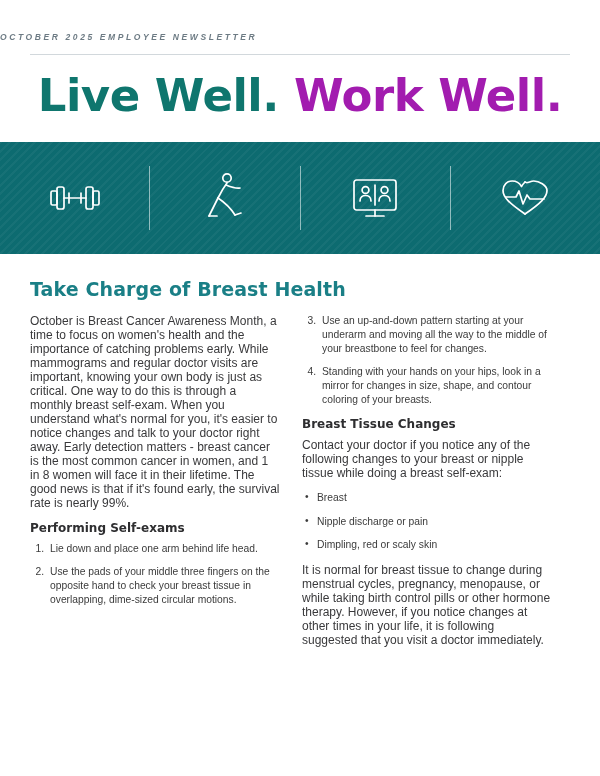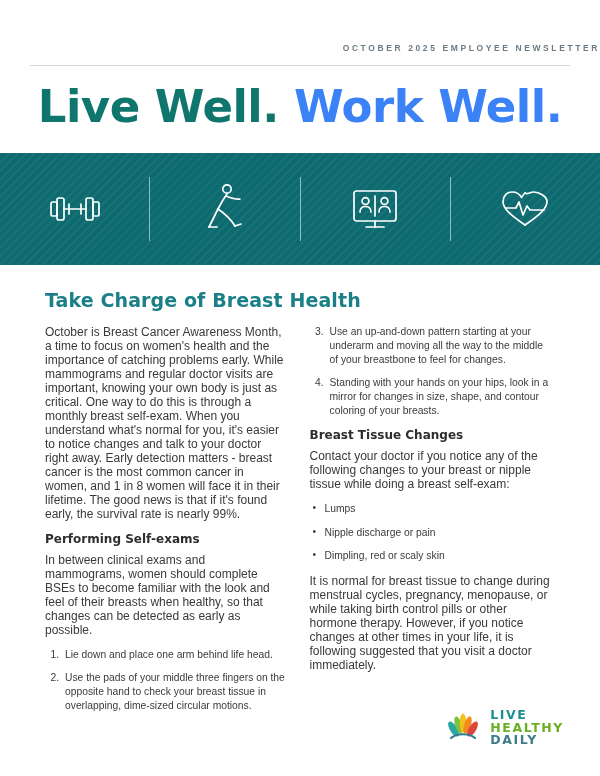--- a/index.html
+++ b/index.html
@@ -14,44 +14,45 @@
   }
   .page {
     width: 600px;
     height: 776px;
     position: relative;
     background: #fff;
   }
 
   
   .eyebrow {
-    text-align: right;
+    text-align: left;
     font-size: 8.5px;
     letter-spacing: 2.6px;
     color: #6d7b84;
     font-weight: 700;
-    padding-top: 43px;
+    padding-top: 32px;
+    font-style: italic;
   }
   .rule {
     margin: 12px 30px 0 30px;
     border-top: 1px solid #d2d8dc;
   }
   .masthead {
     text-align: center;
     margin-top: 14px;
     white-space: nowrap;
   }
   .masthead span {
     font-family: "DejaVu Sans", sans-serif;
     font-size: 45px;
     font-weight: 700;
     letter-spacing: -0.5px;
   }
   .mh-a { color: #0f766e; }
-  .mh-b { color: #3b82f6; }
+  .mh-b { color: #a21caf; }
 
   
   .band {
     margin-top: 20px;
     height: 112px;
     background:
       repeating-linear-gradient(135deg,
         rgba(255,255,255,0.045) 0px,
         rgba(255,255,255,0.045) 2px,
         rgba(0,0,0,0) 2px,
@@ -68,21 +69,20 @@
     justify-content: center;
     height: 64px;
     border-right: 1px solid rgba(255,255,255,0.55);
   }
   .band-cell:last-child { border-right: none; }
   .band svg { display: block; }
 
   
   .content {
     padding: 18px 48px 0 30px;
-    margin-left: 15px;
   }
   h1.section-title {
     font-family: "DejaVu Sans", sans-serif;
     color: #1a7f86;
     font-size: 19px;
     font-weight: 700;
     margin: 6px 0 14px 0;
     letter-spacing: 0.1px;
   }
   .cols {
@@ -217,56 +217,38 @@
   </div>
 
   <div class="content">
     <h1 class="section-title">Take Charge of Breast Health</h1>
 
     <div class="cols">
 
       <div class="col">
         <p>October is Breast Cancer Awareness Month, a time to focus on women's health and the importance of catching problems early. While mammograms and regular doctor visits are important, knowing your own body is just as critical. One way to do this is through a monthly breast self-exam. When you understand what's normal for you, it's easier to notice changes and talk to your doctor right away. Early detection matters - breast cancer is the most common cancer in women, and 1 in 8 women will face it in their lifetime. The good news is that if it's found early, the survival rate is nearly 99%.</p>
         <h2 class="sub">Performing Self-exams</h2>
-        <p>In between clinical exams and mammograms, women should complete BSEs to become familiar with the look and feel of their breasts when healthy, so that changes can be detected as early as possible.</p>
         <ol class="steps">
           <li>Lie down and place one arm behind life head.</li>
           <li>Use the pads of your middle three fingers on the opposite hand to check your breast tissue in overlapping, dime-sized circular motions.</li>
         </ol>
       </div>
 
       <div class="col">
         <ol class="steps" start="3">
           <li>Use an up-and-down pattern starting at your underarm and moving all the way to the middle of your breastbone to feel for changes.</li>
           <li>Standing with your hands on your hips, look in a mirror for changes in size, shape, and contour coloring of your breasts.</li>
         </ol>
         <h2 class="sub">Breast Tissue Changes</h2>
         <p>Contact your doctor if you notice any of the following changes to your breast or nipple tissue while doing a breast self-exam:</p>
         <ul class="bullets">
-          <li>Lumps</li>
+          <li>Breast</li>
           <li>Nipple discharge or pain</li>
           <li>Dimpling, red or scaly skin</li>
         </ul>
         <p>It is normal for breast tissue to change during menstrual cycles, pregnancy, menopause, or while taking birth control pills or other hormone therapy. However, if you notice changes at other times in your life, it is following suggested that you visit a doctor immediately.</p>
       </div>
 
     </div>
   </div>
 
-  <div class="footer">
-    <span>
-      <svg width="36" height="36" viewBox="0 0 36 36">
-        <ellipse cx="8.5" cy="21" rx="3.6" ry="8.5" transform="rotate(-32 8.5 21)" fill="#2aa8a0"></ellipse>
-        <ellipse cx="13.5" cy="17" rx="3.4" ry="9" transform="rotate(-18 13.5 17)" fill="#7fc241"></ellipse>
-        <ellipse cx="18" cy="15" rx="3.3" ry="9.5" fill="#f2c21a"></ellipse>
-        <ellipse cx="22.5" cy="17" rx="3.4" ry="9" transform="rotate(18 22.5 17)" fill="#f28c1e"></ellipse>
-        <ellipse cx="27.5" cy="21" rx="3.6" ry="8.5" transform="rotate(32 27.5 21)" fill="#e0453c"></ellipse>
-        <path d="M6 30 C12 25 24 25 30 30" stroke="#2f7c8c" stroke-width="2.2" fill="none" stroke-linecap="round"></path>
-      </svg>
-    </span>
-    <span>
-      <div class="logo-text lt1">LIVE</div>
-      <div class="logo-text lt2">HEALTHY</div>
-      <div class="logo-text lt3">DAILY</div>
-    </span>
-  </div>
 
 </div>
 
 </body></html>

